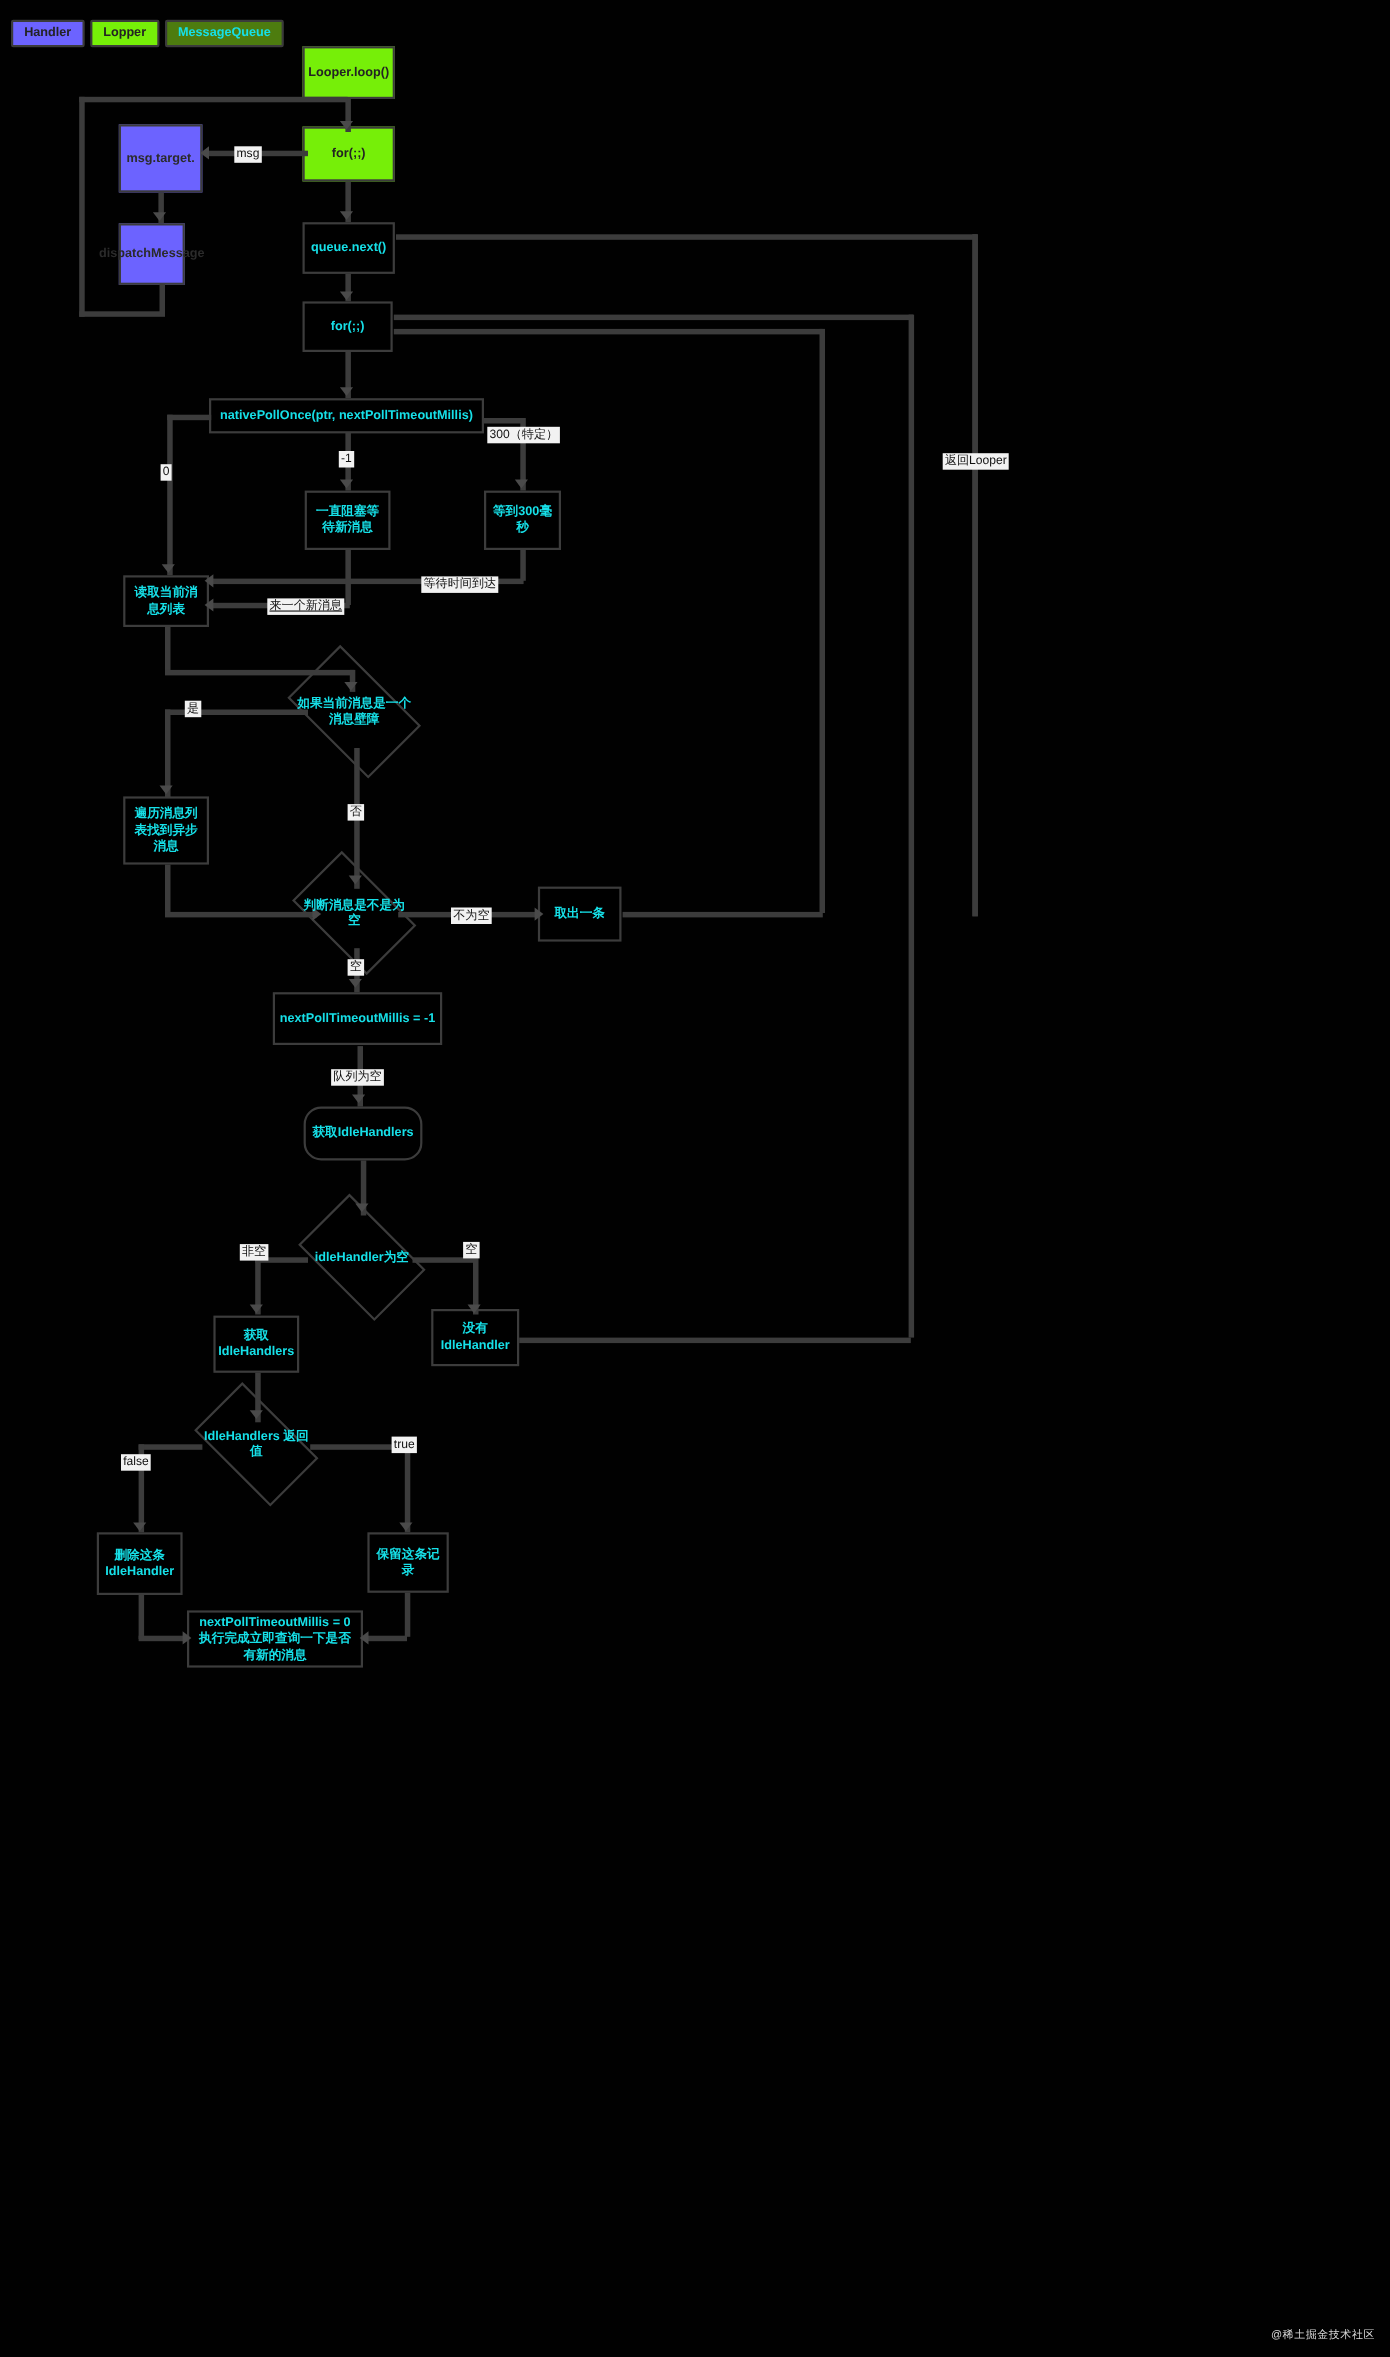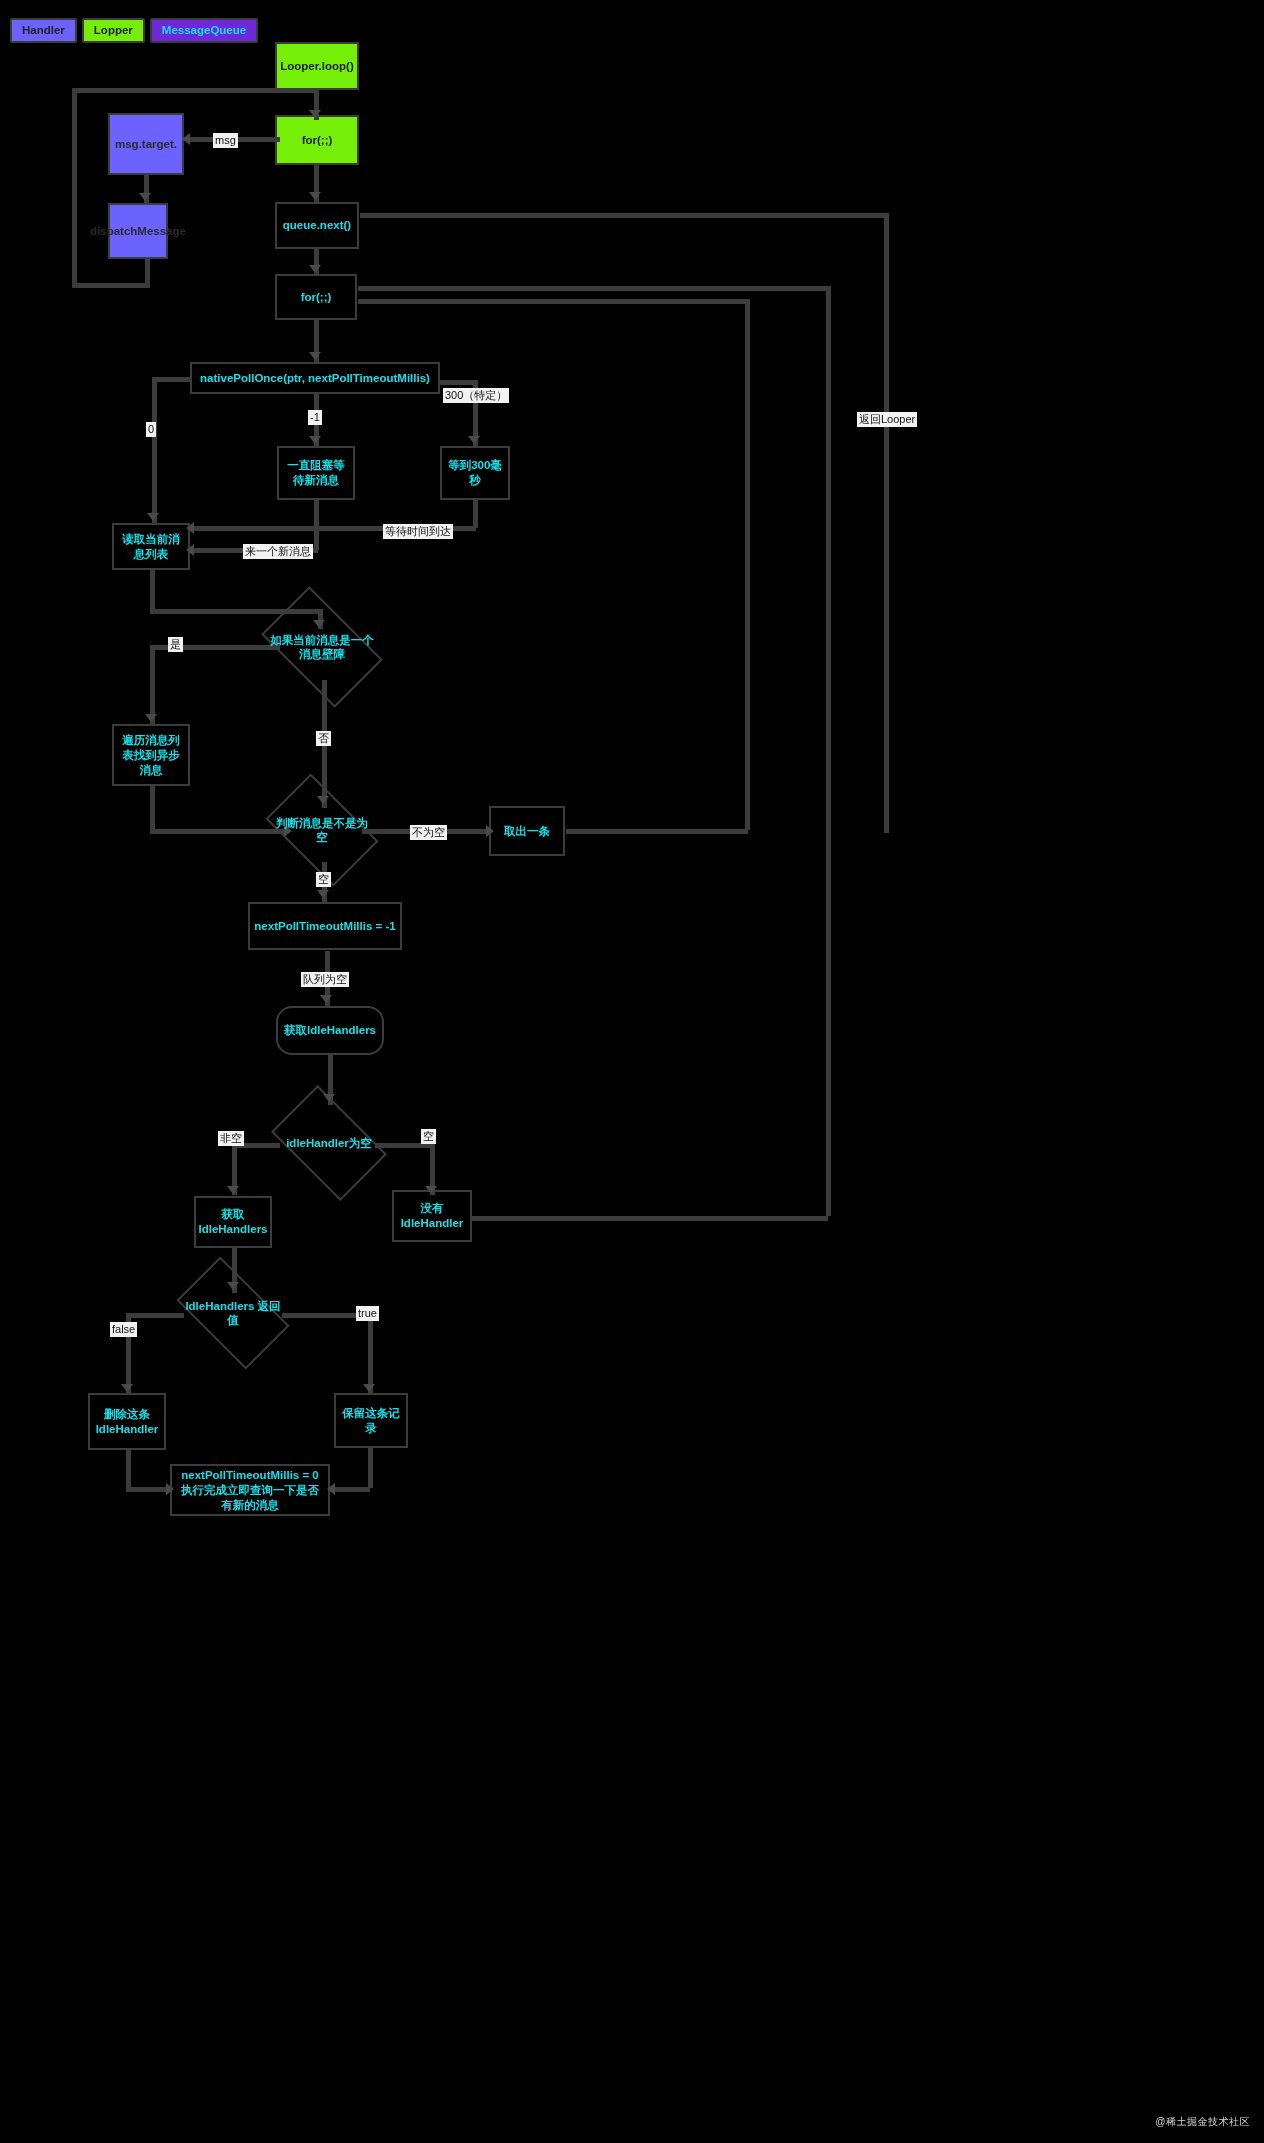--- a/index.html
+++ b/index.html
@@ -6,21 +6,21 @@
   body{width:1264px;height:2143px;position:relative;overflow:hidden;
        font-family:"Liberation Sans","DejaVu Sans",sans-serif;}
   #canvas{position:absolute;left:0;top:0;width:1264px;height:2143px;background:#010101;}
 
   
   .legend{position:absolute;left:10px;top:18px;display:flex;gap:5px;align-items:center;}
   .legend .chip{border:2px solid #3b3b3b;border-radius:2px;padding:4px 10px;
         font-size:11.5px;font-weight:bold;line-height:13px;white-space:nowrap;}
   .chip.handler{background:#6c63ff;color:#232323;}
   .chip.looper{background:#76ef08;color:#232323;}
-  .chip.mq{background:#6d28d9;color:#16e0e8;}
+  .chip.mq{background:#4d7c0f;color:#16e0e8;}
 
   
   .node{position:absolute;box-sizing:border-box;border:2px solid #3c3c3c;
         display:flex;align-items:center;justify-content:center;text-align:center;
         font-size:11.5px;font-weight:bold;line-height:15px;padding:2px 4px;}
   .n-mq{background:#000;color:#16e0e8;}
   .n-looper{background:#76ef08;color:#232323;}
   .n-handler{background:#6c63ff;color:#2b2b2b;}
 
   
@@ -226,21 +226,21 @@
   <div class="node n-mq" style="left:334px;top:1393px;width:74px;height:55px;">保留这条记录</div>
 
   <div class="node n-mq" style="left:170px;top:1464px;width:160px;height:52px;white-space:pre-line;">nextPollTimeoutMillis = 0
 执行完成立即查询一下是否有新的消息</div>
 
   <div class="elabel" style="left:213px;top:133px;">msg</div>
   <div class="elabel" style="left:308px;top:410px;">-1</div>
   <div class="elabel" style="left:146px;top:422px;">0</div>
   <div class="elabel" style="left:443px;top:388px;">300（特定）</div>
   <div class="elabel" style="left:383px;top:524px;">等待时间到达</div>
-  <div class="elabel" style="left:243px;top:544px;">来一个新消息</div>
+  <div class="elabel" style="left:243px;top:544px;text-decoration:underline;">来一个新消息</div>
   <div class="elabel" style="left:168px;top:637px;">是</div>
   <div class="elabel" style="left:316px;top:731px;">否</div>
   <div class="elabel" style="left:410px;top:825px;">不为空</div>
   <div class="elabel" style="left:316px;top:872px;">空</div>
   <div class="elabel" style="left:301px;top:972px;">队列为空</div>
   <div class="elabel" style="left:218px;top:1131px;">非空</div>
   <div class="elabel" style="left:421px;top:1129px;">空</div>
   <div class="elabel" style="left:356px;top:1306px;">true</div>
   <div class="elabel" style="left:110px;top:1322px;">false</div>
   <div class="elabel" style="left:857px;top:412px;">返回Looper</div>

